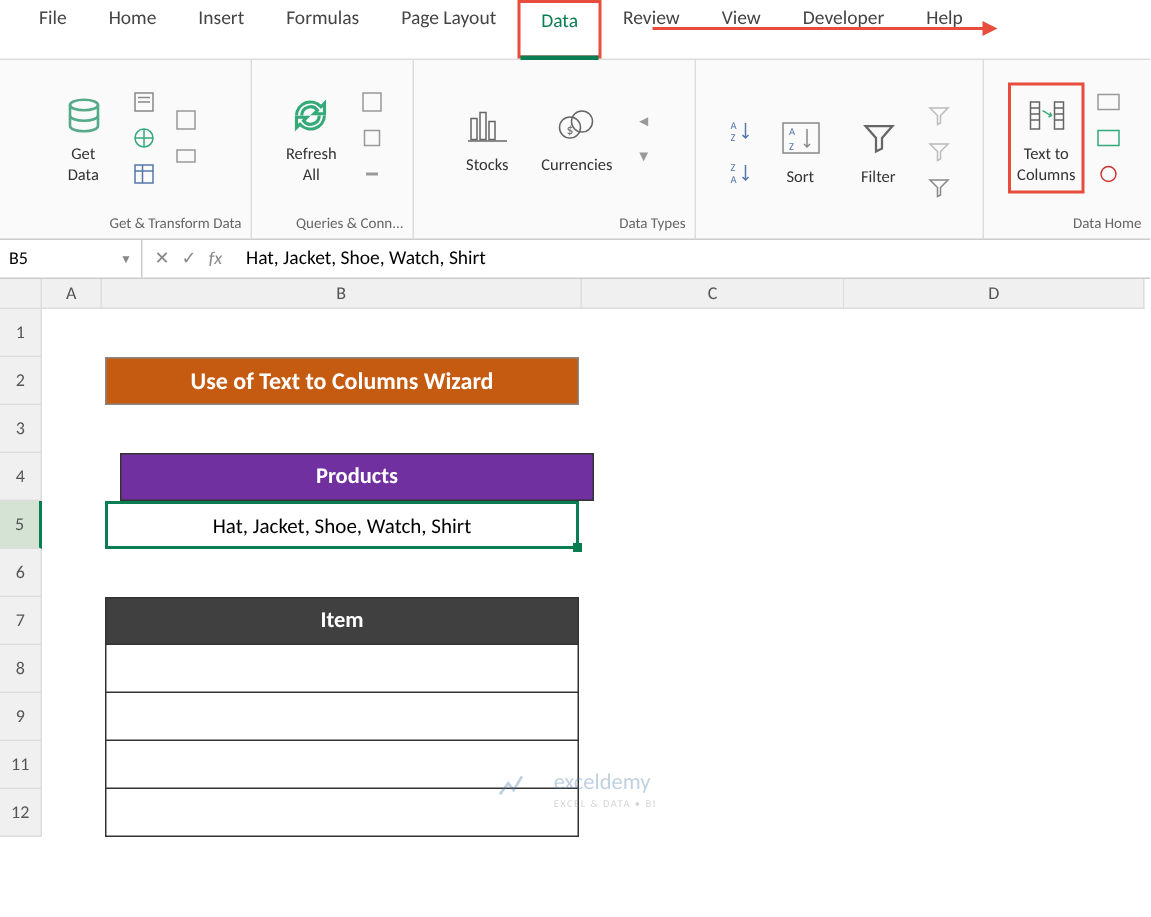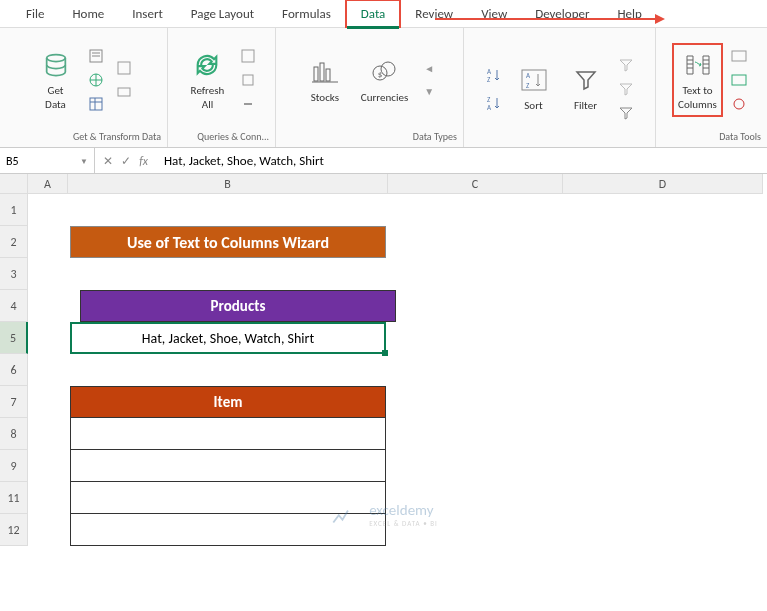--- a/index.html
+++ b/index.html
@@ -1,18 +1,18 @@
 <!DOCTYPE html>
 <html><head>
 <meta charset="utf-8">
 <style>
 * { box-sizing: border-box; margin: 0; padding: 0; font-family: 'Segoe UI', Calibri, sans-serif; }
 body { background: #fff; width: 767px; height: 611px; overflow: hidden; position: relative; }
 
-.ribbon-tabs { display: flex; height: 28px; border-bottom: 1px solid #ddd; align-items: center; padding-left: 12px; gap: 0; }
+.ribbon-tabs { display: flex; height: 40px; border-bottom: 1px solid #ddd; padding-left: 12px; gap: 0; }
 .ribbon-tab { padding: 5px 14px; font-size: 13px; color: #444; cursor: pointer; }
 .ribbon-tab.active { border: 2px solid #e74c3c; color: #0a7d52; font-weight: 500; position: relative; }
 .ribbon-tab.active::after { content: ''; position: absolute; bottom: -3px; left: 0; right: 0; height: 3px; background: #0a7d52; }
 
 .arrow-line { position: absolute; top: 18px; left: 435px; width: 222px; height: 2px; background: #e74c3c; z-index: 10; }
 .arrow-line::after { content: ''; position: absolute; right: -8px; top: -4px; border-left: 10px solid #e74c3c; border-top: 5px solid transparent; border-bottom: 5px solid transparent; }
 
 .ribbon-body { height: 120px; background: #fafafa; border-bottom: 1px solid #ccc; display: flex; }
 .ribbon-group { border-right: 1px solid #ddd; display: flex; flex-direction: column; justify-content: space-between; padding: 4px 6px 2px; }
 .group-label { font-size: 10px; color: #666; text-align: right; padding: 2px 0; }
@@ -40,39 +40,39 @@
 
 .row { display: flex; height: 32px; }
 .row-h { width: 28px; border-right: 1px solid #ddd; border-bottom: 1px solid #ddd; background: #f0f0f0; text-align: center; font-size: 12px; color: #555; display: flex; align-items: center; justify-content: center; }
 .row-h.sel { background: #d5e3d5; border-right: 2px solid #0a7d52; }
 .cell { border-right: 1px solid transparent; border-bottom: 1px solid transparent; display: flex; align-items: center; padding: 0 4px; font-size: 14px; }
 
 .title-banner { background: #c55a11; color: #fff; font-weight: bold; font-size: 16px; justify-content: center; width: 316px; margin-left: 2px; border: 1px solid #888; }
 .products-header { background: #7030a0; color: #fff; font-weight: bold; font-size: 15px; justify-content: center; width: 316px; margin-left: 12px; border: 1px solid #333; }
 .products-cell { width: 316px; margin-left: 2px; border: 2px solid #0a7d52; justify-content: center; position: relative; }
 .products-cell::after { content: ''; position: absolute; right: -4px; bottom: -4px; width: 6px; height: 6px; background: #0a7d52; }
-.item-header { background: #c2410c; color: #fff; font-weight: bold; font-size: 15px; justify-content: center; width: 316px; margin-left: 2px; border: 1px solid #333; }
+.item-header { background: #404040; color: #fff; font-weight: bold; font-size: 15px; justify-content: center; width: 316px; margin-left: 2px; border: 1px solid #333; }
 .item-cell { width: 316px; margin-left: 2px; border: 1px solid #333; border-top: none; }
 
-.watermark { position: absolute; bottom: 18px; left: 50%; transform: translateX(-50%); display: flex; align-items: flex-end; gap: 18px; opacity: 0.35; }
+.watermark { position: absolute; bottom: 18px; left: 50%; transform: translateX(-50%); display: flex; align-items: flex-start; gap: 18px; opacity: 0.35; }
 .watermark .wlogo { width: 22px; height: 22px; }
 .watermark .wtext { font-size: 15px; color: #4a7ba6; font-weight: 500; }
 .watermark .wsub { font-size: 7px; color: #888; letter-spacing: 1px; }
 
 svg { display: block; }
 </style>
 </head>
 <body>
 
 <div class="ribbon-tabs">
   <div class="ribbon-tab">File</div>
   <div class="ribbon-tab">Home</div>
   <div class="ribbon-tab">Insert</div>
+  <div class="ribbon-tab">Formulas</div>
   <div class="ribbon-tab">Page Layout</div>
-  <div class="ribbon-tab">Formulas</div>
   <div class="ribbon-tab active">Data</div>
   <div class="ribbon-tab">Review</div>
   <div class="ribbon-tab">View</div>
   <div class="ribbon-tab">Developer</div>
   <div class="ribbon-tab">Help</div>
 </div>
 <div class="arrow-line"></div>
 
 <div class="ribbon-body">
 
@@ -272,21 +272,21 @@
               <rect x="1" y="1" width="14" height="10" fill="none" stroke="#3a7"></rect>
             </svg>
           </div>
         <div class="btn-small">
             <svg width="16" height="12">
               <circle cx="8" cy="6" r="5" fill="none" stroke="#c33"></circle>
             </svg>
           </div>
       </div>
     </div>
-    <div class="group-label">Data Tools</div>
+    <div class="group-label">Data Home</div>
   </div>
 </div>
 
 <div class="namebox-row">
   <div class="namebox">
     <span>B5</span>
     <span class="dd">▼</span>
   </div>
   <div class="fx-controls">
     <span>✕</span>

